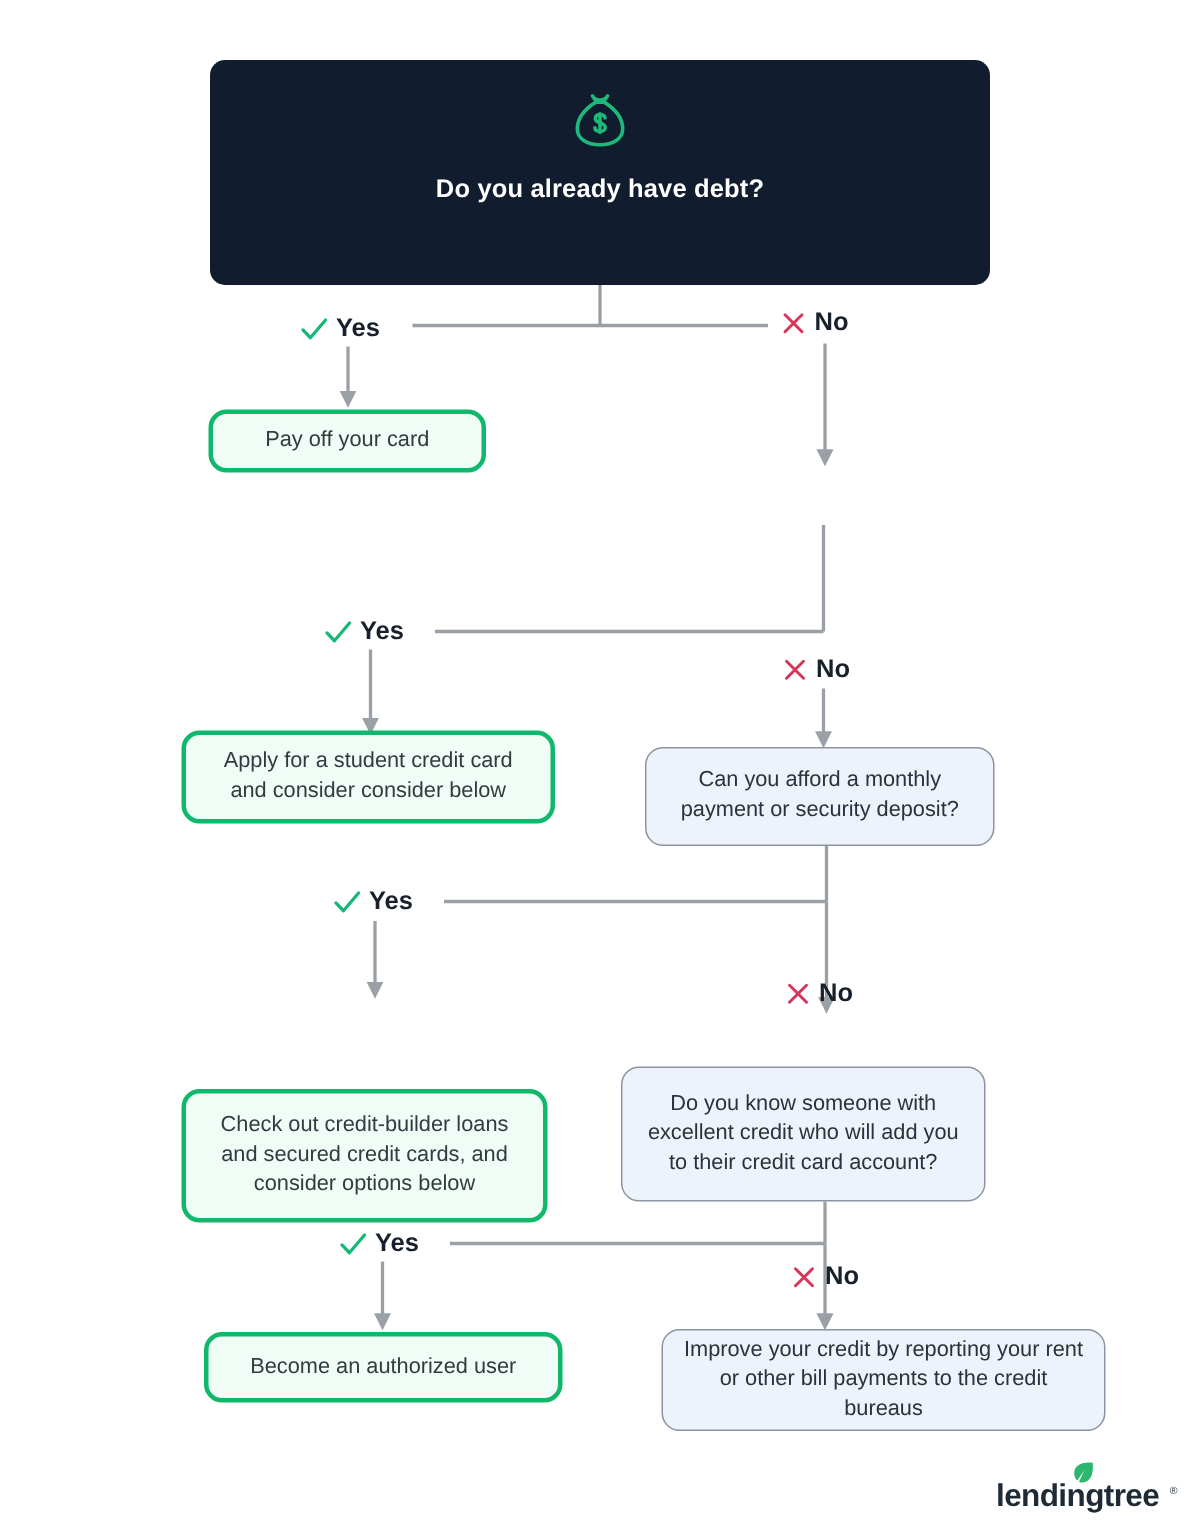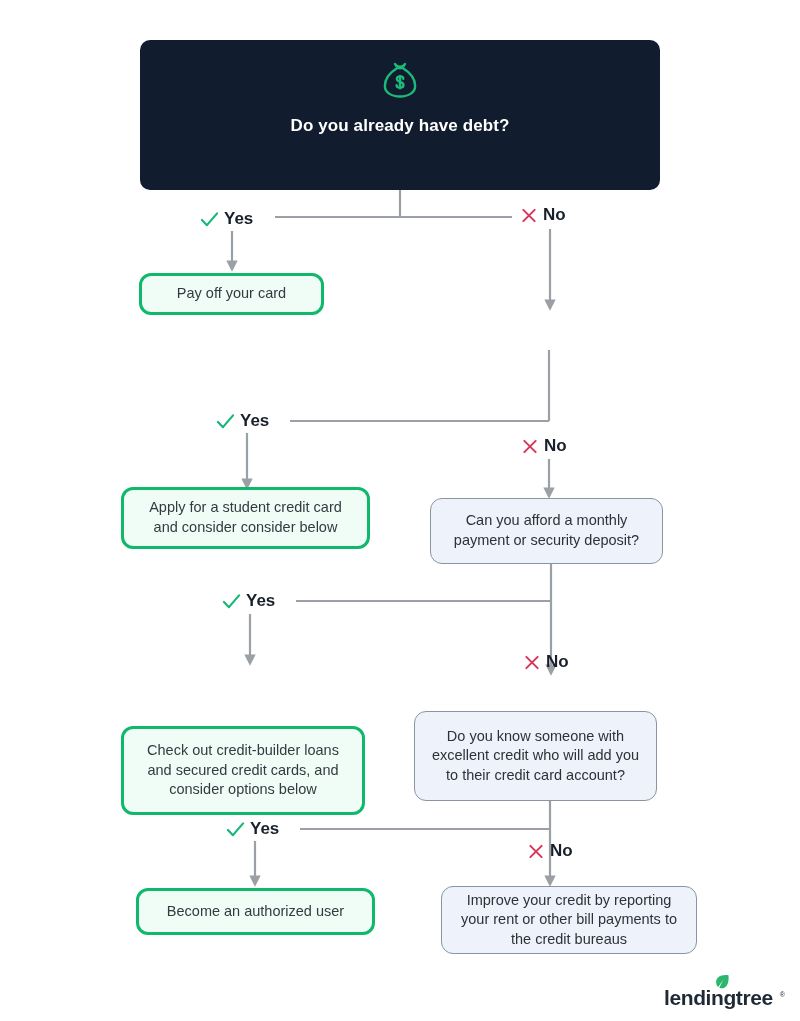--- a/index.html
+++ b/index.html
@@ -253,21 +253,21 @@
     <svg width="18" height="17" viewBox="0 0 18 18">
       <path d="M3 3 L15 15 M15 3 L3 15" stroke="#d6365a" stroke-width="2.1" fill="none" stroke-linecap="round"></path>
     </svg>
     <span>No</span>
   </div>
 
   <div class="node action" style="left:136px; top:888px; width:239px; height:47px;">
     <span>Become an authorized user</span>
   </div>
 
-  <div class="node decision" style="left:441px; top:886px; width:256px; height:68px;">
+  <div class="node decision" style="left:441px; top:886px; width:296px; height:68px;">
     <span>Improve your credit by reporting your rent or other bill payments to the credit bureaus</span>
   </div>
 
   <div class="logo">
     <svg class="logo-leaf" viewBox="0 0 16 18" xmlns="http://www.w3.org/2000/svg">
       <path d="M14.4 1.2 C6.2 0.2 1.2 3.4 1.2 8.6 C1.2 11 2.2 12.8 3.4 13.8 L8.6 6.4 L4.6 14.6 C5.3 15 6.2 15.2 7.1 15.2 C12 15.2 15.2 10.4 14.4 1.2 Z" fill="#2db66e"></path>
     </svg>
     <span class="logo-word">lendingtree</span>
     <span class="logo-tm">®</span>
   </div>

